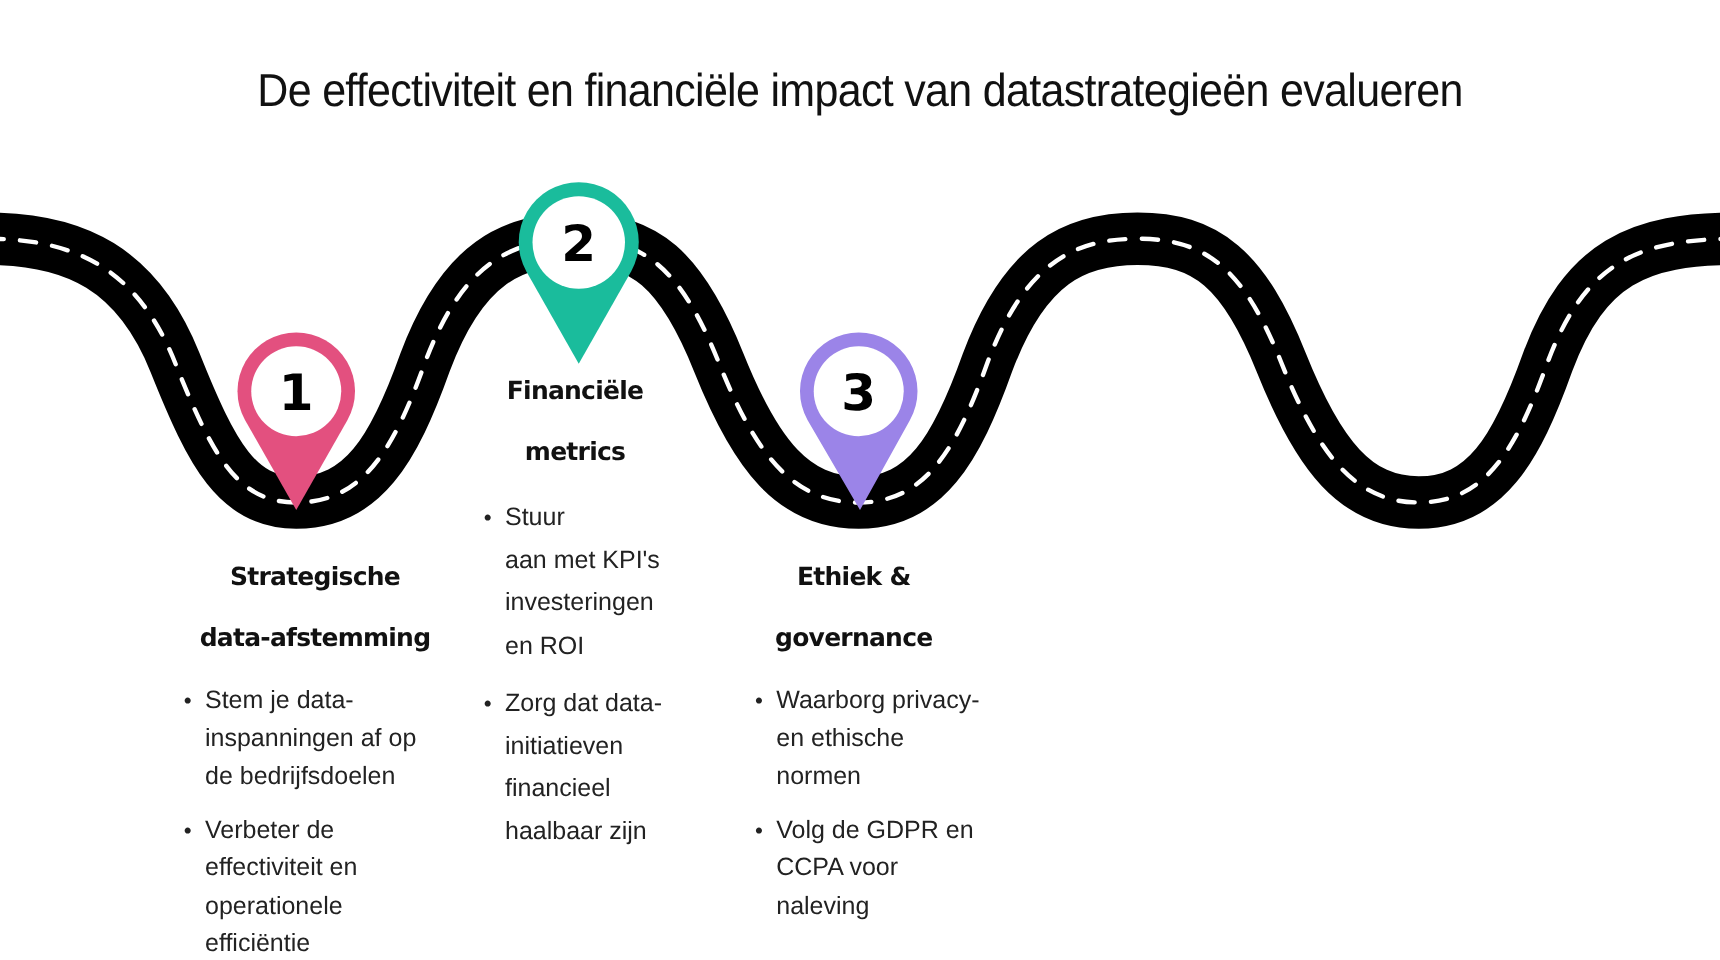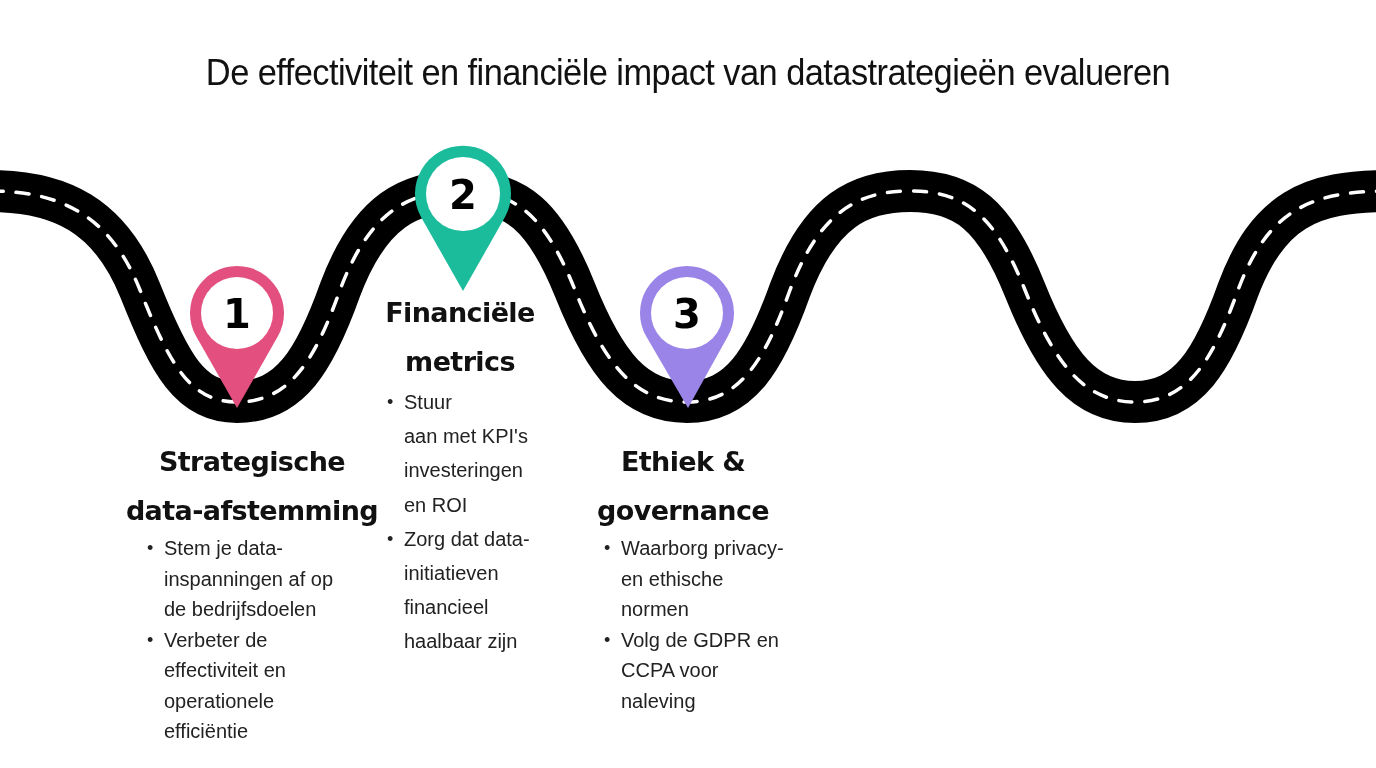--- a/index.html
+++ b/index.html
@@ -3,25 +3,25 @@
 <meta charset="utf-8">
 <style>
   html, body { margin: 0; padding: 0; background: #ffffff; }
   body { width: 1376px; height: 768px; position: relative; overflow: hidden;
          font-family: "Liberation Sans", "DejaVu Sans", sans-serif; color: #111; }
   .title { position: absolute; left: 0; top: 52px; width: 1376px; text-align: center;
            font-size: 37px; font-weight: 400; letter-spacing: -0.6px; color: #111;
            font-family: "Liberation Sans", sans-serif; transform: scaleX(0.93); transform-origin: center; }
   svg.road { position: absolute; left: 0; top: 0; }
   .heading { position: absolute; text-align: center; font-weight: 700;
-             font-family: "DejaVu Sans", sans-serif; font-size: 27px; line-height: 49px;
+             font-family: "DejaVu Sans", sans-serif; font-size: 20px; line-height: 49px;
              letter-spacing: -0.6px; color: #111; }
   .bullets { position: absolute; list-style: none; margin: 0; padding: 0;
              font-family: "Liberation Sans", sans-serif; font-size: 20px; color: #222; }
-  .bullets li { position: relative; padding-left: 16px; }
+  .bullets li { position: relative; padding-left: 16px; margin-top: 12px; }
   .bullets li::before { content: "\2022"; position: absolute; left: -1px; top: 0; font-size: 18px; }
   .b1 { left: 148px; top: 533px; width: 200px; line-height: 30.5px; }
   .b2 { left: 388px; top: 385px; width: 160px; line-height: 34.2px; }
   .b3 { left: 605px; top: 533px; width: 190px; line-height: 30.6px; }
   .pin-num { font-family: "DejaVu Sans", sans-serif; font-weight: 700; font-size: 40px; }
 </style>
 </head>
 <body>
 
 <div class="title">De effectiviteit en financiële impact van datastrategieën evalueren</div>

